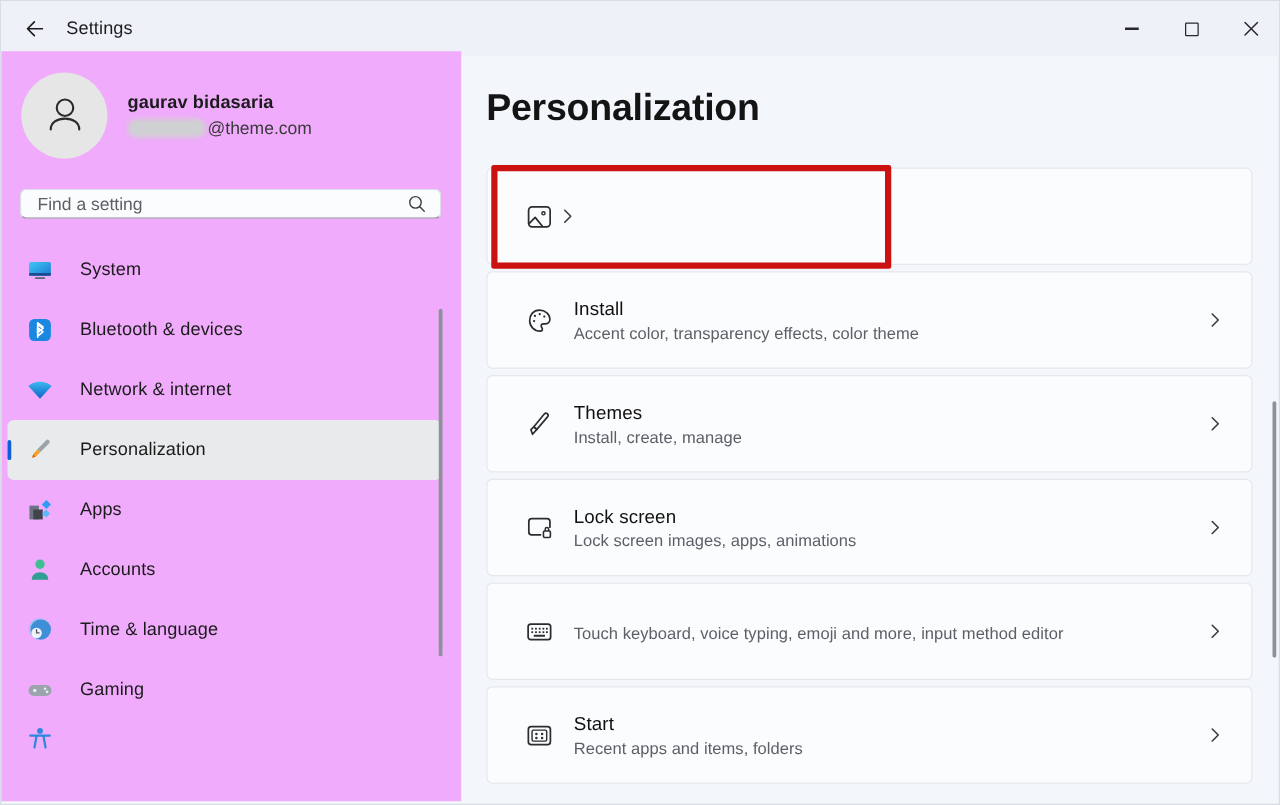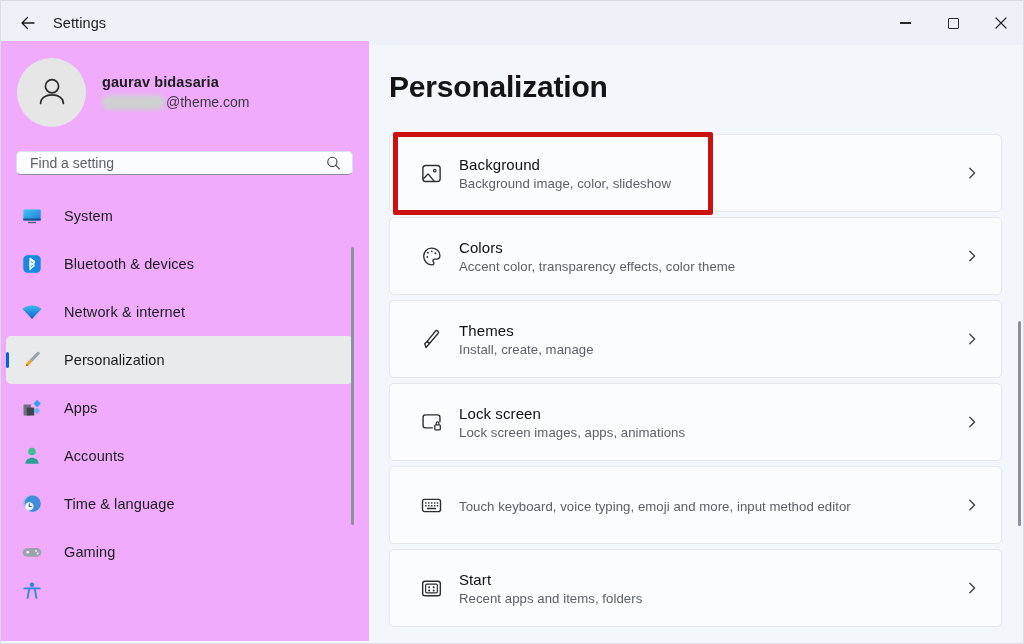--- a/index.html
+++ b/index.html
@@ -405,43 +405,39 @@
     <div id="cards">
 
       <div class="card">
         <span class="card-icon">
           <svg width="23" height="23" viewBox="0 0 24 24" fill="none">
             <rect x="3" y="3.6" width="18" height="16.8" rx="3" stroke="currentColor" stroke-width="1.45"></rect>
             <circle cx="15.4" cy="9" r="1.35" stroke="currentColor" stroke-width="1.2"></circle>
             <path d="M3.6 17.4l4.9-5 6.2 7.6" stroke="currentColor" stroke-width="1.45" stroke-linejoin="round" stroke-linecap="round"></path>
           </svg>
         </span>
-        <span class="card-text">
-          <span class="card-title" style="display: block;">Background</span>
-          <span class="card-sub" style="display: block;">Background image, color, slideshow</span>
-        </span>
         <span class="card-chev">
           <svg width="14" height="14" viewBox="0 0 14 14" fill="none">
             <path d="M4.8 2.2L9.6 7l-4.8 4.8" stroke="currentColor" stroke-width="1.3" stroke-linecap="round" stroke-linejoin="round"></path>
           </svg>
         </span>
       </div>
 
       <div class="card">
         <span class="card-icon">
           <svg width="23" height="23" viewBox="0 0 24 24" fill="none">
             <path d="M12 3.2c5 0 8.8 3.4 8.8 7.7 0 2.8-2.3 3.8-4 3.8h-1.5c-1 0-1.8.8-1.8 1.8 0 .5.2.9.5 1.2.3.4.5.8.5 1.3 0 1-.8 1.8-1.8 1.8-4.9 0-8.8-3.9-8.8-8.8S7.1 3.2 12 3.2z" stroke="currentColor" stroke-width="1.4" stroke-linejoin="round"></path>
             <circle cx="8.3" cy="8.1" r="0.95" fill="currentColor"></circle>
             <circle cx="12.3" cy="6.6" r="0.95" fill="currentColor"></circle>
             <circle cx="16.1" cy="8.6" r="0.95" fill="currentColor"></circle>
             <circle cx="7.6" cy="12.4" r="0.95" fill="currentColor"></circle>
           </svg>
         </span>
         <span class="card-text">
-          <span class="card-title" style="display: block;">Colors</span>
+          <span class="card-title" style="display: block;">Install</span>
           <span class="card-sub" style="display: block;">Accent color, transparency effects, color theme</span>
         </span>
         <span class="card-chev">
           <svg width="14" height="14" viewBox="0 0 14 14" fill="none">
             <path d="M4.8 2.2L9.6 7l-4.8 4.8" stroke="currentColor" stroke-width="1.3" stroke-linecap="round" stroke-linejoin="round"></path>
           </svg>
         </span>
       </div>
 
       <div class="card">

